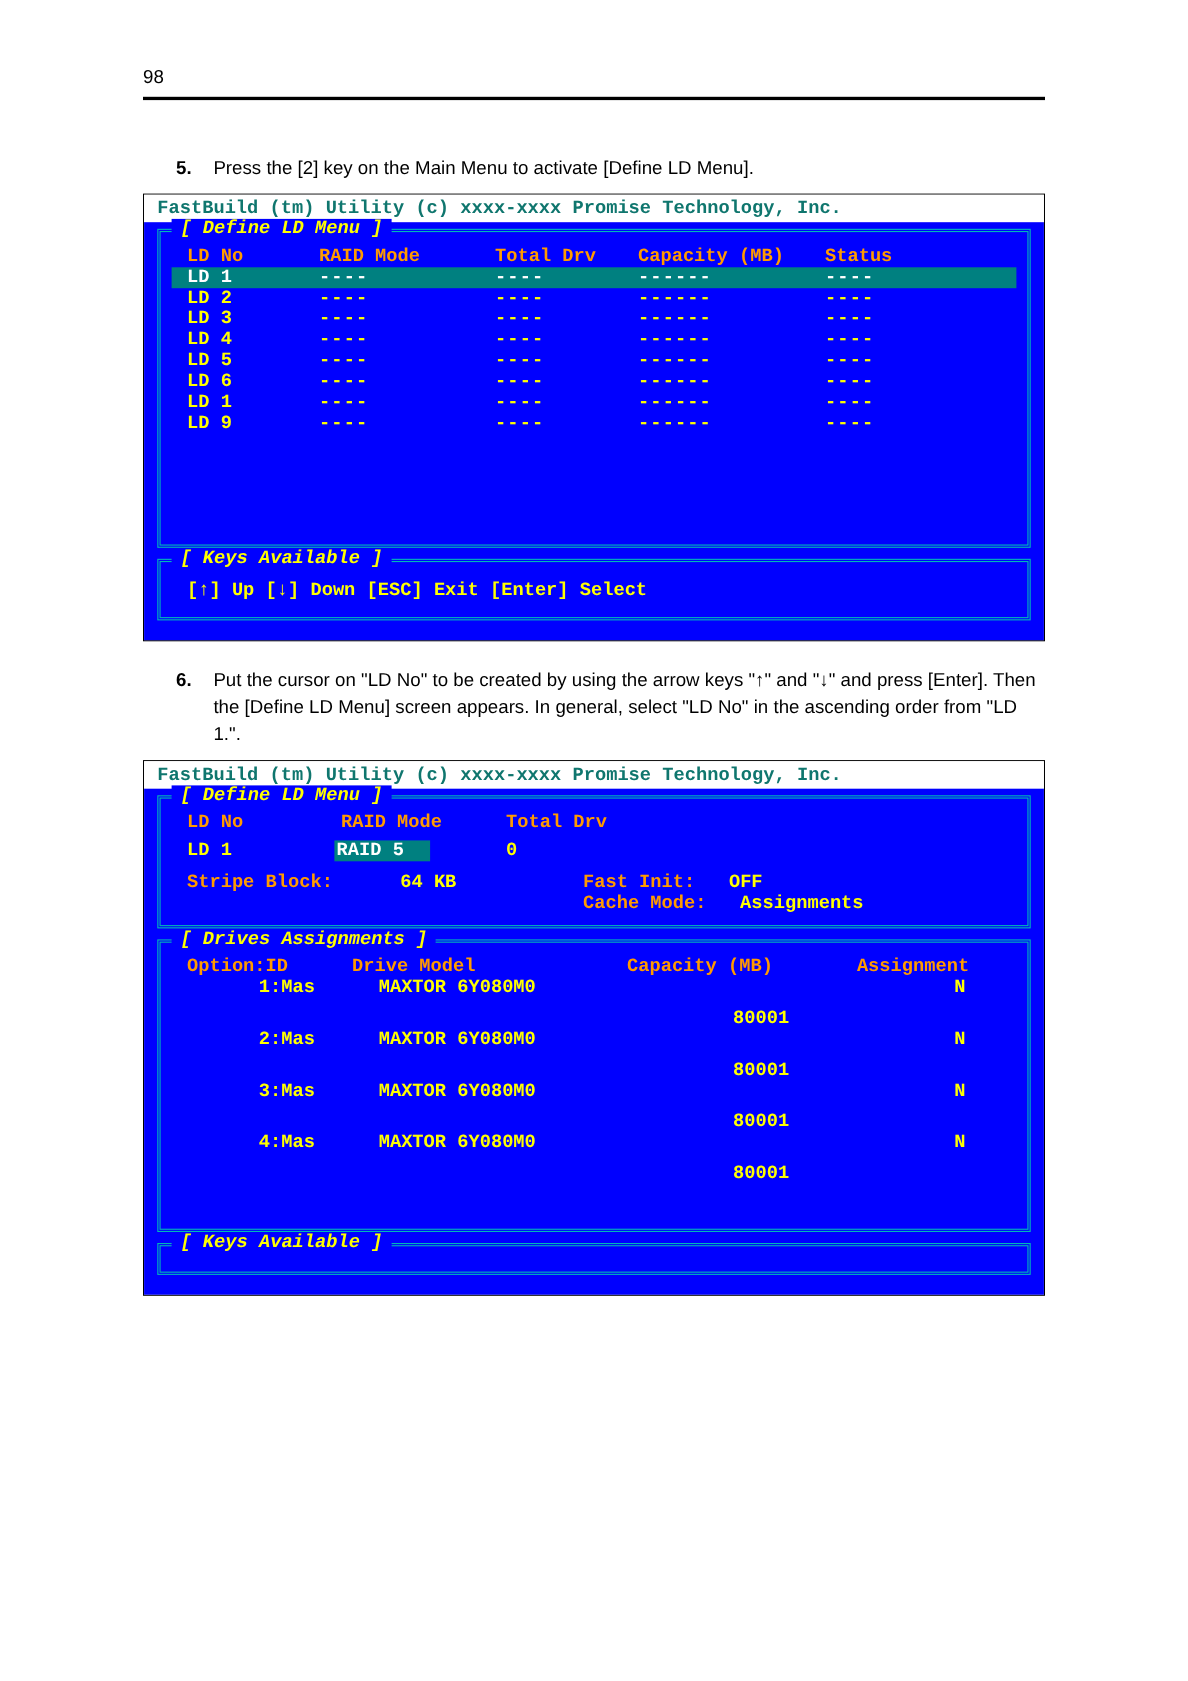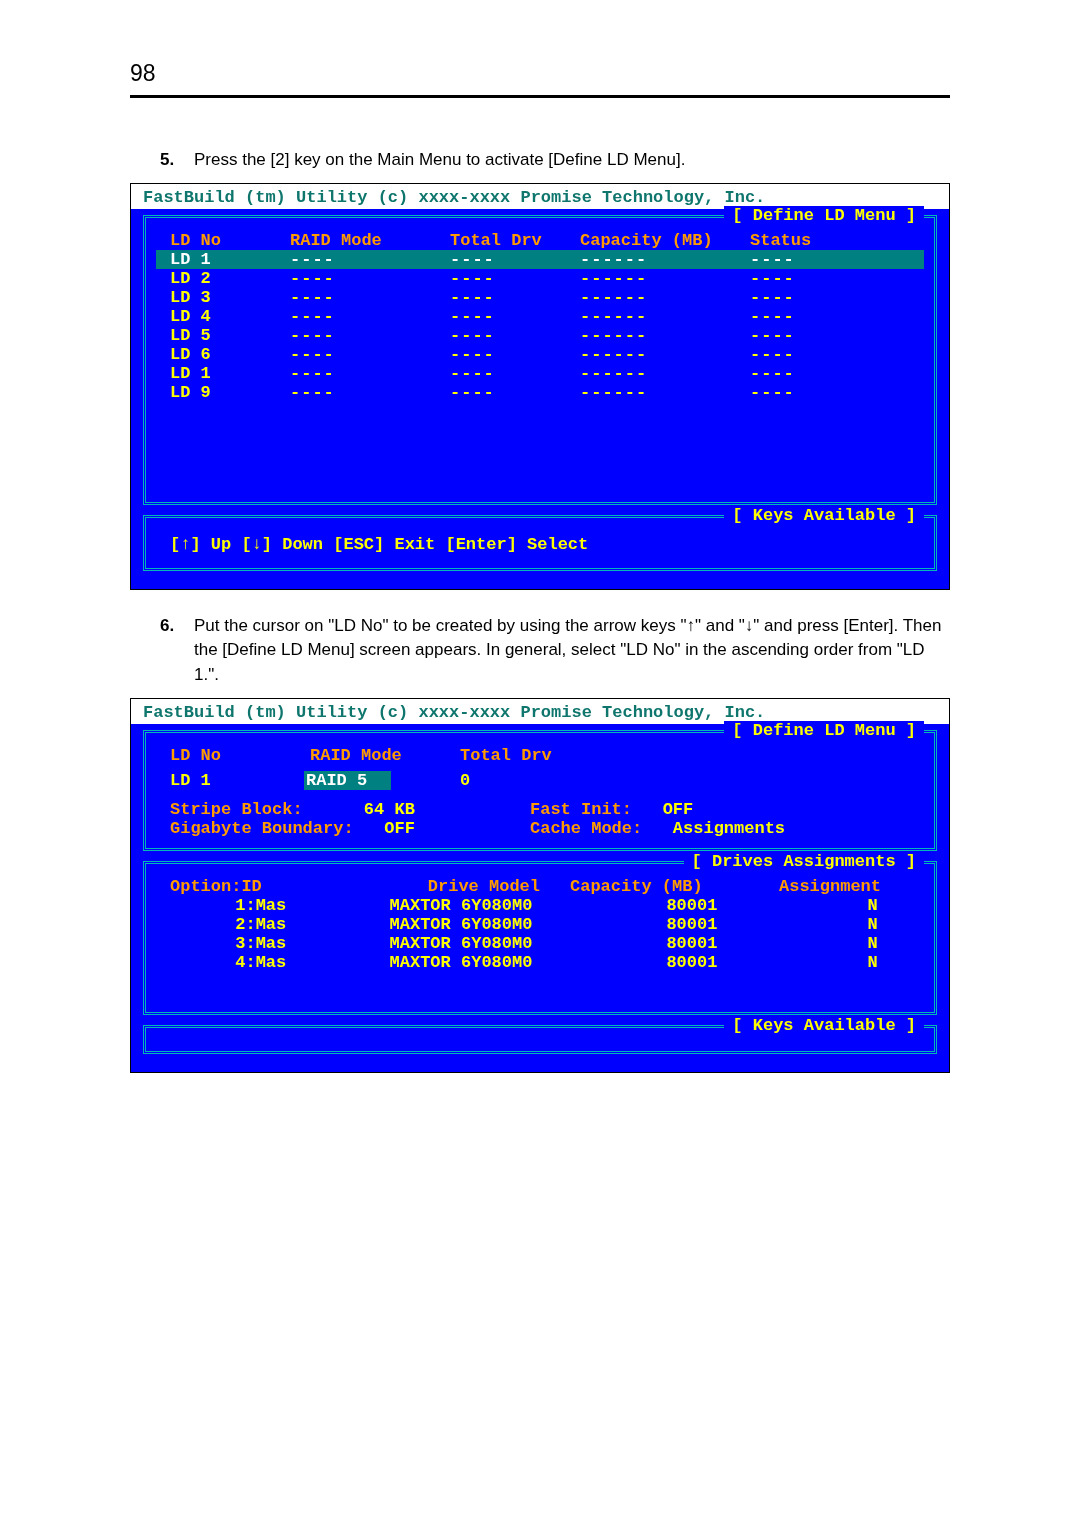--- a/index.html
+++ b/index.html
@@ -8,21 +8,21 @@
     background: #fff;
     font-family: Arial, Helvetica, sans-serif;
     font-size: 17px;
     color: #000;
     width: 1080px;
   }
   .page {
     padding: 60px 130px 60px 130px;
   }
   .page-number {
-    font-size: 23px;
+    font-size: 17px;
   }
   .hr {
     border-top: 3px solid #000;
     margin: 8px 0 50px 0;
   }
   .instr {
     display: flex;
     margin: 0 0 10px 30px;
     line-height: 1.45;
   }
@@ -57,22 +57,23 @@
   }
   .panel {
     border: 3px double #00b8b8;
     margin: 0 12px 10px 12px;
     padding: 6px 10px 10px 10px;
     position: relative;
   }
   .panel-title {
     position: relative;
     top: -18px;
-    text-align: right;
+    text-align: left;
     margin-bottom: -12px;
+    font-style: italic;
   }
   .panel-title span {
     background: #0000ff;
     padding: 0 8px;
     color: #ffff00;
   }
   .cols {
     display: flex;
   }
   .c-ld   { width: 120px; }
@@ -127,31 +128,31 @@
   .opts .left { width: 360px; }
   .opts .lbl { color: #ff9a00; display:inline; }
   .opts .val { color: #ffff00; display:inline;margin-top:37px; }
 
   .da-head {
     display:flex;
     padding-left: 14px;
     color: #ff9a00;
   }
   .dc-ch  { width: 150px; }
-  .dc-mod { width: 220px; text-align: right; }
+  .dc-mod { width: 220px; }
   .dc-cap { width: 200px; text-align:left; padding-left:30px;}
   .dc-asg { width: 120px; text-align:center;}
   .da-row {
     display:flex;
     padding-left: 14px;
     color: #ffff00;
     gap: 44px;
   }
   .da-row .dc-ch { text-align:right; padding-right:14px; width:136px;}
-  .da-row .dc-cap { text-align:center;}
+  .da-row .dc-cap { text-align:center;margin-top:28px;}
   .da-row .dc-asg { text-align:center;}
 
   .dash4 { letter-spacing: 1px; }
 </style>
 </head>
 <body>
 
 <div class="page">
   <div class="page-number">98</div>
   <div class="hr"></div>
@@ -261,25 +262,20 @@
           <div class="dl-cell-raid"><span class="raid-sel">RAID 5</span></div>
           <div class="dl-cell-tot" style="color:#ffff00">0</div>
         </div>
         <div class="opts">
           <div class="left">
             <div>
               <span class="lbl">Stripe Block:</span>
               <span>&nbsp;&nbsp;&nbsp;&nbsp;</span>
               <span class="val">64 KB</span>
             </div>
-            <div>
-              <span class="lbl">Gigabyte Boundary:</span>
-              <span>&nbsp;</span>
-              <span class="val">OFF</span>
-            </div>
           </div>
           <div>
             <div>
               <span class="lbl">Fast Init:</span>
               <span>&nbsp;</span>
               <span class="val">OFF</span>
             </div>
             <div>
               <span class="lbl">Cache Mode:</span>
               <span>&nbsp;</span>

